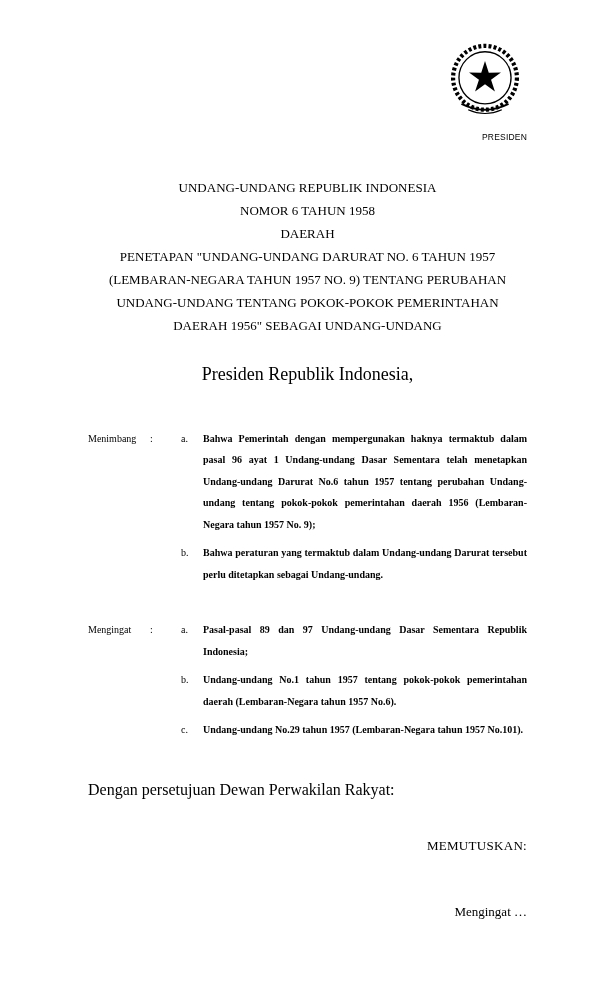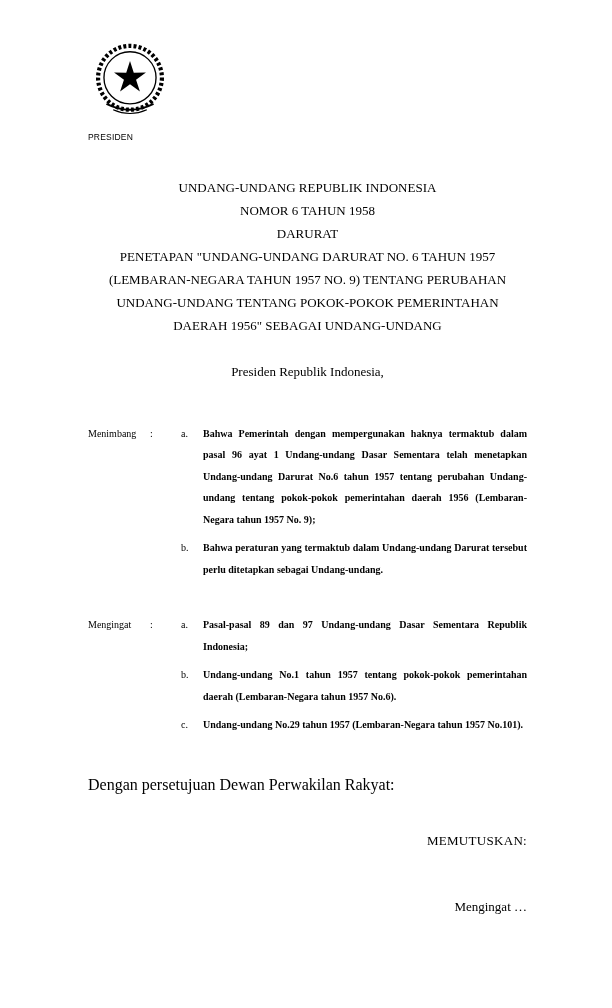--- a/index.html
+++ b/index.html
@@ -7,39 +7,39 @@
   .page {
     position:relative;
     width:612px;
     height:1008px;
     background:#ffffff;
     color:#000;
     font-family:"Liberation Serif", serif;
     padding:40px 85px 0 88px;
     overflow:hidden;
   }
-  .letterhead { text-align:left; }
+  .letterhead { text-align:right; }
   .emblem-svg { width:84px; height:84px; display:inline-block; }
   .letterhead-text {
     font-family:"Liberation Sans", sans-serif;
     font-size:8.5px;
     line-height:10.5px;
     margin-top:4px;
     letter-spacing:0.2px;
   }
   .title-block {
     margin-top:33px;
     text-align:center;
     font-size:13px;
     line-height:23px;
   }
   .salutation {
     margin-top:27px;
     text-align:center;
-    font-size:13px;
+    font-size:18px;
   }
   .clause {
     display:flex;
     align-items:flex-start;
     font-size:10px;
     line-height:21.5px;
   }
   .clause-considerations { margin-top:43px; }
   .clause-legal-basis { margin-top:34px; }
   .clause-label { width:62px; flex:none; }
@@ -67,21 +67,21 @@
       <path d="M30 83 Q50 92 70 83" fill="none" stroke="#000" stroke-width="1.4"></path>
     </svg>
     <div class="letterhead-text">
       <div>PRESIDEN</div>
     </div>
   </header>
 
   <section class="title-block">
     <div>UNDANG-UNDANG REPUBLIK INDONESIA</div>
     <div>NOMOR  6 TAHUN 1958</div>
-    <div>DARURAT</div>
+    <div>DAERAH</div>
     <div>PENETAPAN "UNDANG-UNDANG DARURAT  NO. 6 TAHUN 1957 (LEMBARAN-NEGARA TAHUN 1957 NO. 9) TENTANG PERUBAHAN UNDANG-UNDANG TENTANG POKOK-POKOK PEMERINTAHAN DAERAH 1956" SEBAGAI UNDANG-UNDANG</div>
   </section>
 
   <p class="salutation">Presiden Republik Indonesia,</p>
 
   <section class="clause clause-considerations">
     <div class="clause-label">Menimbang</div>
     <div class="clause-colon">:</div>
     <div class="clause-items">
       <div class="clause-item">

